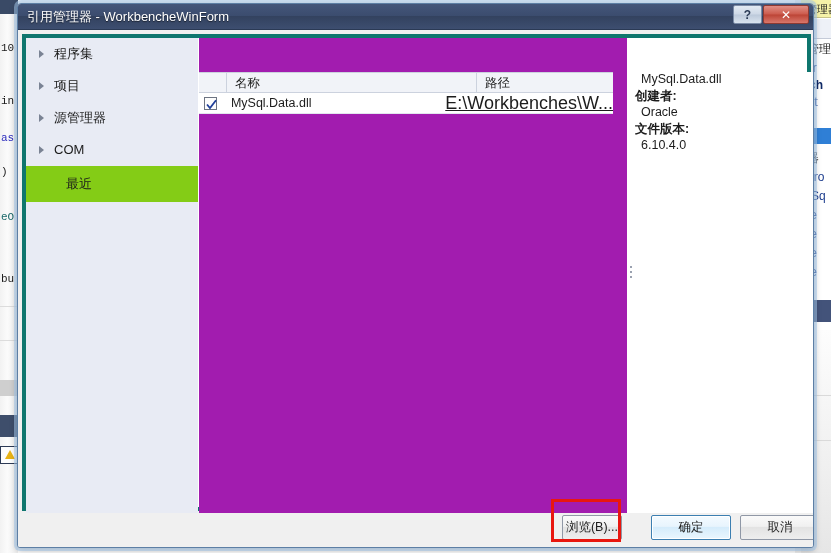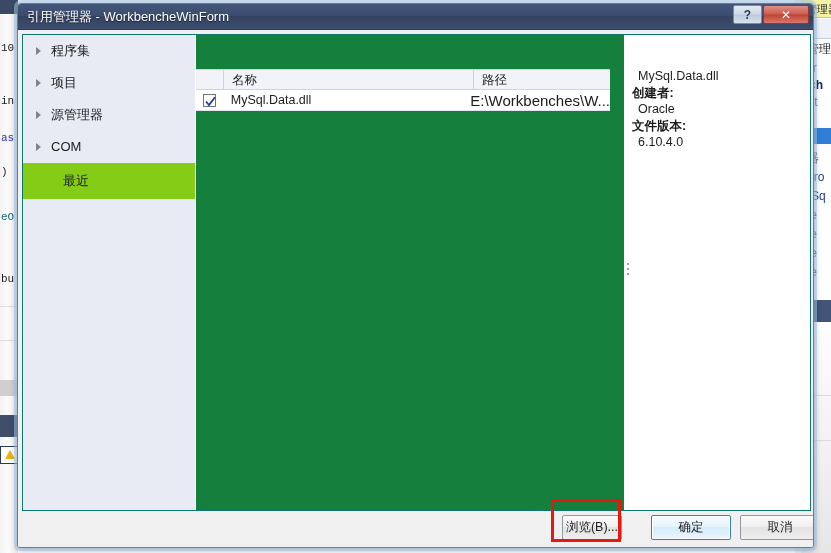--- a/index.html
+++ b/index.html
@@ -132,21 +132,21 @@
   }
 
   .dlg-body {
     position: absolute; left:0; top:26px; width:797px; height:519px;
     background: #f0f0f0;
   }
 
   .content-frame {
     position: absolute; left: 4px; top: 4px; width: 789px; height: 477px;
     background: #ffffff;
-    border: 1px solid #0f766e;
+    border: 4px solid #0f766e;
   }
 
   
   .tree {
     position: absolute; left: 0; top: 0; width: 172px; height: 475px;
     background: #e8ebf4;
   }
   .tree-item {
     position: relative; height: 32px; line-height: 32px;
     font-size: 13px; color: #1c1c1c; padding-left: 28px; white-space: nowrap;
@@ -185,39 +185,39 @@
   }
   .search-caret {
     position:absolute; right:8px; top:10px; width:0;height:0;
     border-left:3.5px solid transparent; border-right:3.5px solid transparent;
     border-top:4px solid #4a4a4a;
   }
 
   
   .list {
     position: absolute; left: 173px; top: 0px; width: 428px; height: 475px;
-    background:#15803d;
+    background:#a21caf;
   }
   .list-head {
     position: absolute; left: 0; top: 34px; width: 414px; height: 21px;
     background: #f1f3f8; border-bottom: 1px solid #ccd2de; border-top: 1px solid #ccd2de;
     display:flex;
   }
   .col-check { width: 28px; border-right: 1px solid #ccd2de; height:100%; }
   .col-name  { width: 250px; border-right: 1px solid #ccd2de; height:100%;
                font-size:12.5px; color:#1c1c1c; line-height:20px; padding-left:8px; }
   .col-path  { flex:1; height:100%; font-size:12.5px; color:#1c1c1c; line-height:20px; padding-left:8px; }
 
   .list-row {
     position: absolute; left: 0; top: 55px; width: 414px; height: 21px;
     display:flex; background:#ffffff; border-bottom:1px solid #e3e6ee;
   }
   .cell-check { width:28px; display:flex; align-items:center; justify-content:center; }
   .cell-name { width:250px; font-size:12.5px; color:#1c1c1c; line-height:21px; padding-left:8px; white-space:nowrap; }
-  .cell-path { flex:1; font-size:15px; color:#1c1c1c; line-height:21px; padding-left:8px; white-space:nowrap; }
+  .cell-path { flex:1; font-size:18px; color:#1c1c1c; line-height:21px; padding-left:8px; white-space:nowrap;text-decoration:underline; }
 
   .checkbox {
     width: 13px; height: 13px; border: 1px solid #6d7482; background: #fdfdfd;
     position: relative;
   }
   .checkbox svg { position:absolute; left:1px; top:1px; }
 
   
   .splitter {
     position: absolute; left: 601px; top: 0; width: 8px; height: 475px;

